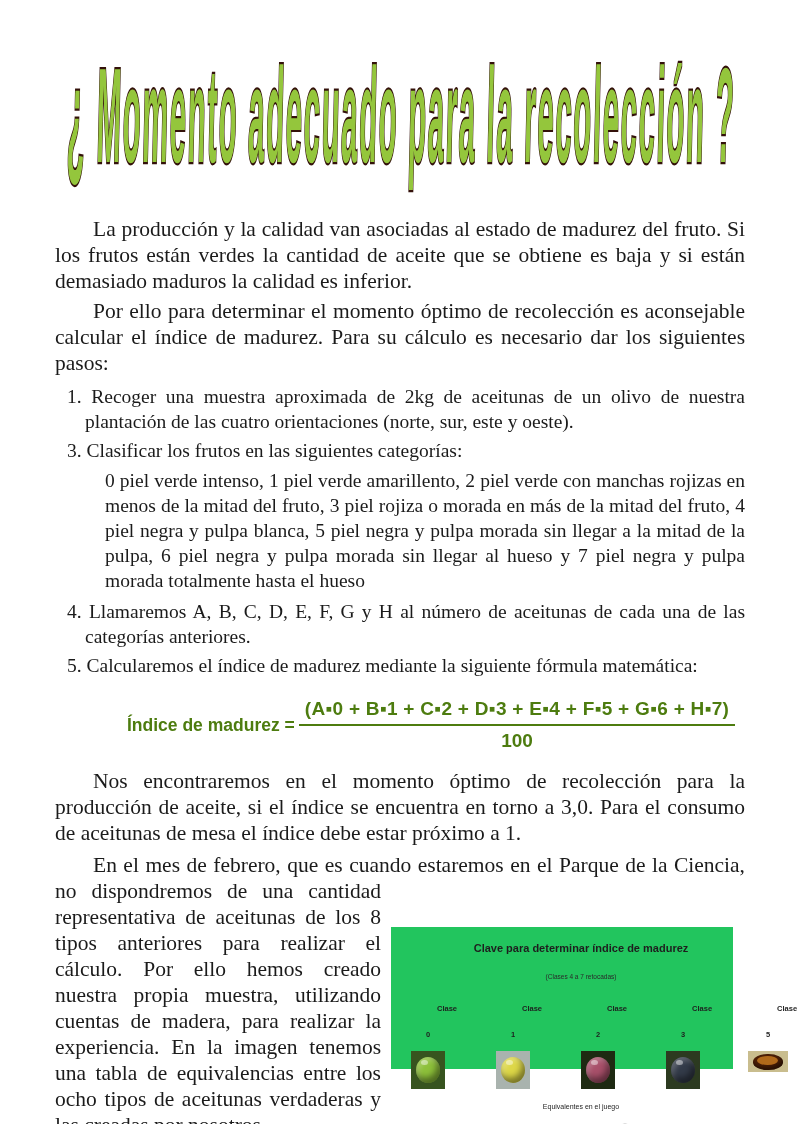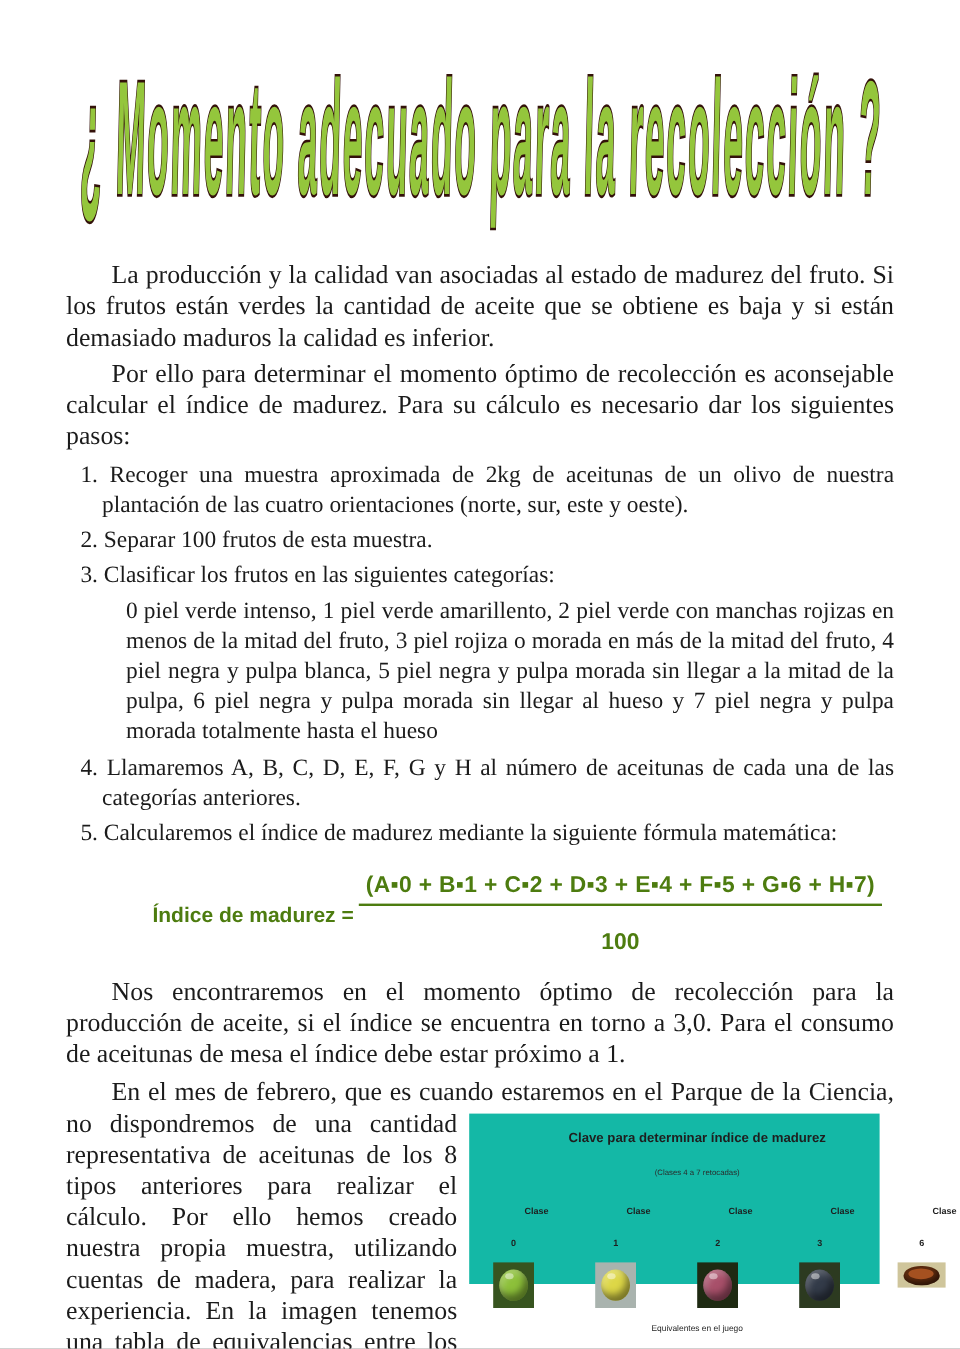--- a/index.html
+++ b/index.html
@@ -52,21 +52,21 @@
     font-family:"Liberation Sans","DejaVu Sans",sans-serif;
     font-weight:bold;
   }
   .f-label{font-size:17.5px;white-space:nowrap;}
   .fraction{display:inline-block;margin-left:4px;text-align:center;}
   .numer{
     display:block;font-size:19px;white-space:nowrap;
     border-bottom:2.5px solid currentColor;
     padding:0 6px 4px 6px;letter-spacing:.3px;
   }
-  .denom{display:block;font-size:19px;padding-top:20px;}
+  .denom{display:block;font-size:19px;padding-top:4px;}
   
   .wrap-par{margin-top:6px;}
   .float-panel{
     float:right;
     width:354px;height:206px;
     margin-left:10px;margin-top:5px;
     display:block;
   }
   .key-panel{
     display:block;
@@ -147,24 +147,20 @@
 
   <p class="body first">La producción y la calidad van asociadas al estado de madurez del fruto. Si los frutos están verdes la cantidad de aceite que se obtiene es baja y si están demasiado maduros la calidad es inferior.</p>
   <p class="body mt">Por ello para determinar el momento óptimo de recolección es aconsejable calcular el índice de madurez. Para su cálculo es necesario dar los siguientes pasos:</p>
 
   <div class="steps">
     <div class="step">
       <span>1.</span>
       <span>Recoger una muestra aproximada de 2kg de aceitunas de un olivo de nuestra plantación de las cuatro orientaciones (norte, sur, este y oeste).</span>
     </div>
     <div class="step">
-      <span>2.</span>
-      <span>Separar 100 frutos de esta muestra.</span>
-    </div>
-    <div class="step">
       <span>3.</span>
       <span>Clasificar los frutos en las siguientes categorías:</span>
     </div>
     <div class="note">0 piel verde intenso, 1 piel verde amarillento, 2 piel verde con manchas rojizas en menos de la mitad del fruto, 3 piel rojiza o morada en más de la mitad del fruto, 4 piel negra y pulpa blanca, 5 piel negra y pulpa morada sin llegar a la mitad de la pulpa, 6 piel negra y pulpa morada sin llegar al hueso y 7 piel negra y pulpa morada totalmente hasta el hueso</div>
     <div class="step">
       <span>4.</span>
       <span>Llamaremos A, B, C, D, E, F, G y H al número de aceitunas de cada una de las categorías anteriores.</span>
     </div>
     <div class="step">
       <span>5.</span>
@@ -178,21 +174,21 @@
       <span class="numer">(A▪0 + B▪1 + C▪2 + D▪3 + E▪4 + F▪5 + G▪6 + H▪7)</span>
       <span class="denom">100</span>
     </span>
   </div>
 
   <p class="body after-formula">Nos encontraremos en el momento óptimo de recolección para la producción de aceite, si el índice se encuentra en torno a 3,0. Para el consumo de aceitunas de mesa el índice debe estar próximo a 1.</p>
 
   <p class="body wrap-par clearfix">
     <span>En el mes de febrero, que es cuando estaremos en el Parque de la Ciencia, no</span>
     <span class="float-panel">
-      <span class="key-panel" style="background: #14b8a6;">
+      <span class="key-panel" style="background: #22c55e; margin-top: 44px;">
         <span class="kp-title">Clave para determinar índice de madurez</span>
         <span class="kp-sub">(Clases 4 a 7 retocadas)</span>
         <span class="kp-classes">
           <span class="kp-col">
             <span class="kp-label">Clase 0</span>
             <span class="kp-photo tall" style="--bg: #37541f; --skin: #8dc03a;">
                 <span class="olive"></span>
               </span>
           </span>
           <span class="kp-col">
@@ -204,20 +200,26 @@
           <span class="kp-col">
             <span class="kp-label">Clase 2</span>
             <span class="kp-photo tall" style="--bg: #1e2a12; --skin: #a8506a;">
                 <span class="olive"></span>
               </span>
           </span>
           <span class="kp-col">
             <span class="kp-label">Clase 3</span>
             <span class="kp-photo tall" style="--bg: #2c3a20; --skin: #333b49;">
                 <span class="olive"></span>
+              </span>
+          </span>
+          <span class="kp-col">
+            <span class="kp-label">Clase 5</span>
+            <span class="kp-photo short" style="--bg: #c9bd8e; --skin: #4c1f06; --flesh: #b0691a;">
+                <span class="olive half"></span>
               </span>
           </span>
           <span class="kp-col">
             <span class="kp-label">Clase 6</span>
             <span class="kp-photo short" style="--bg: #cfc59b; --skin: #5c2a0e; --flesh: #a55120;">
                 <span class="olive half"></span>
               </span>
           </span>
 
         </span>

